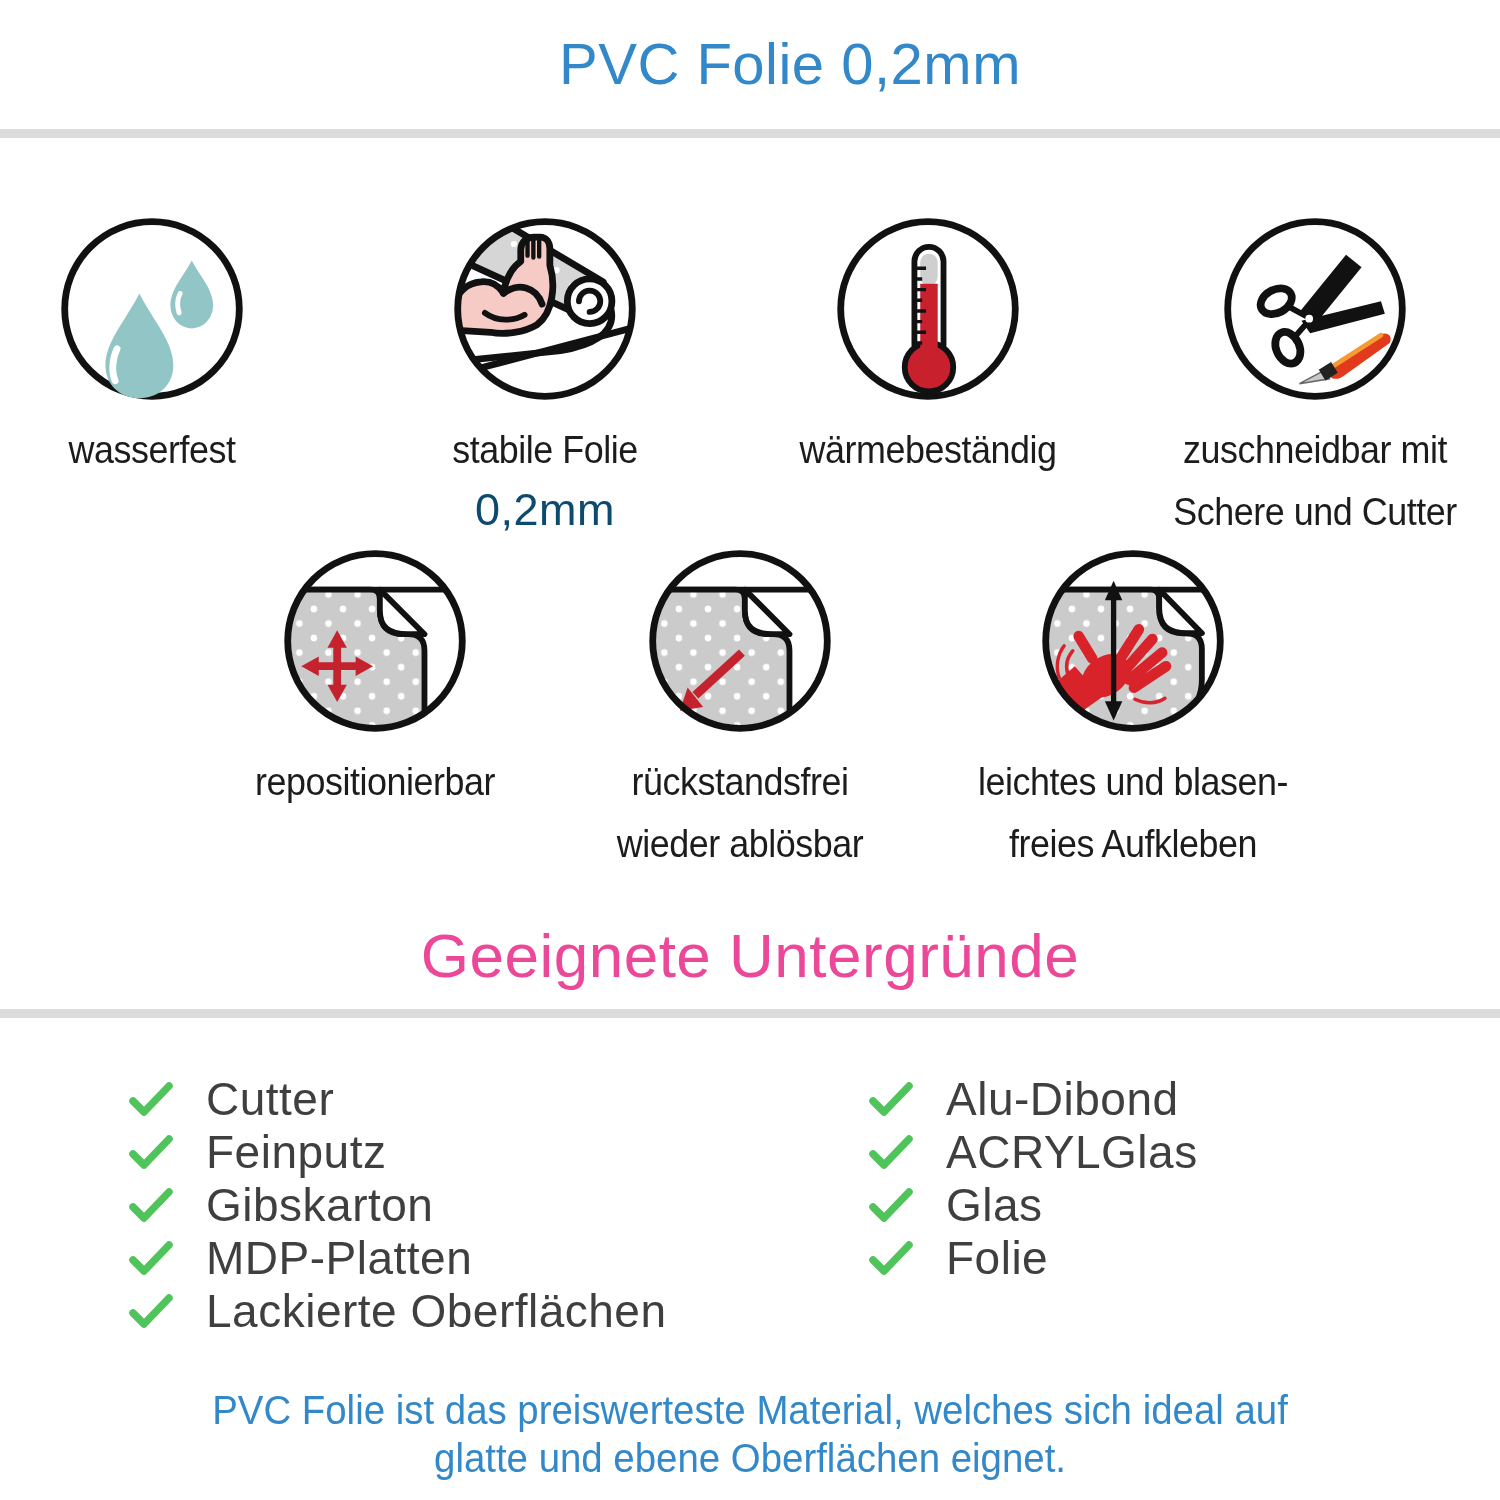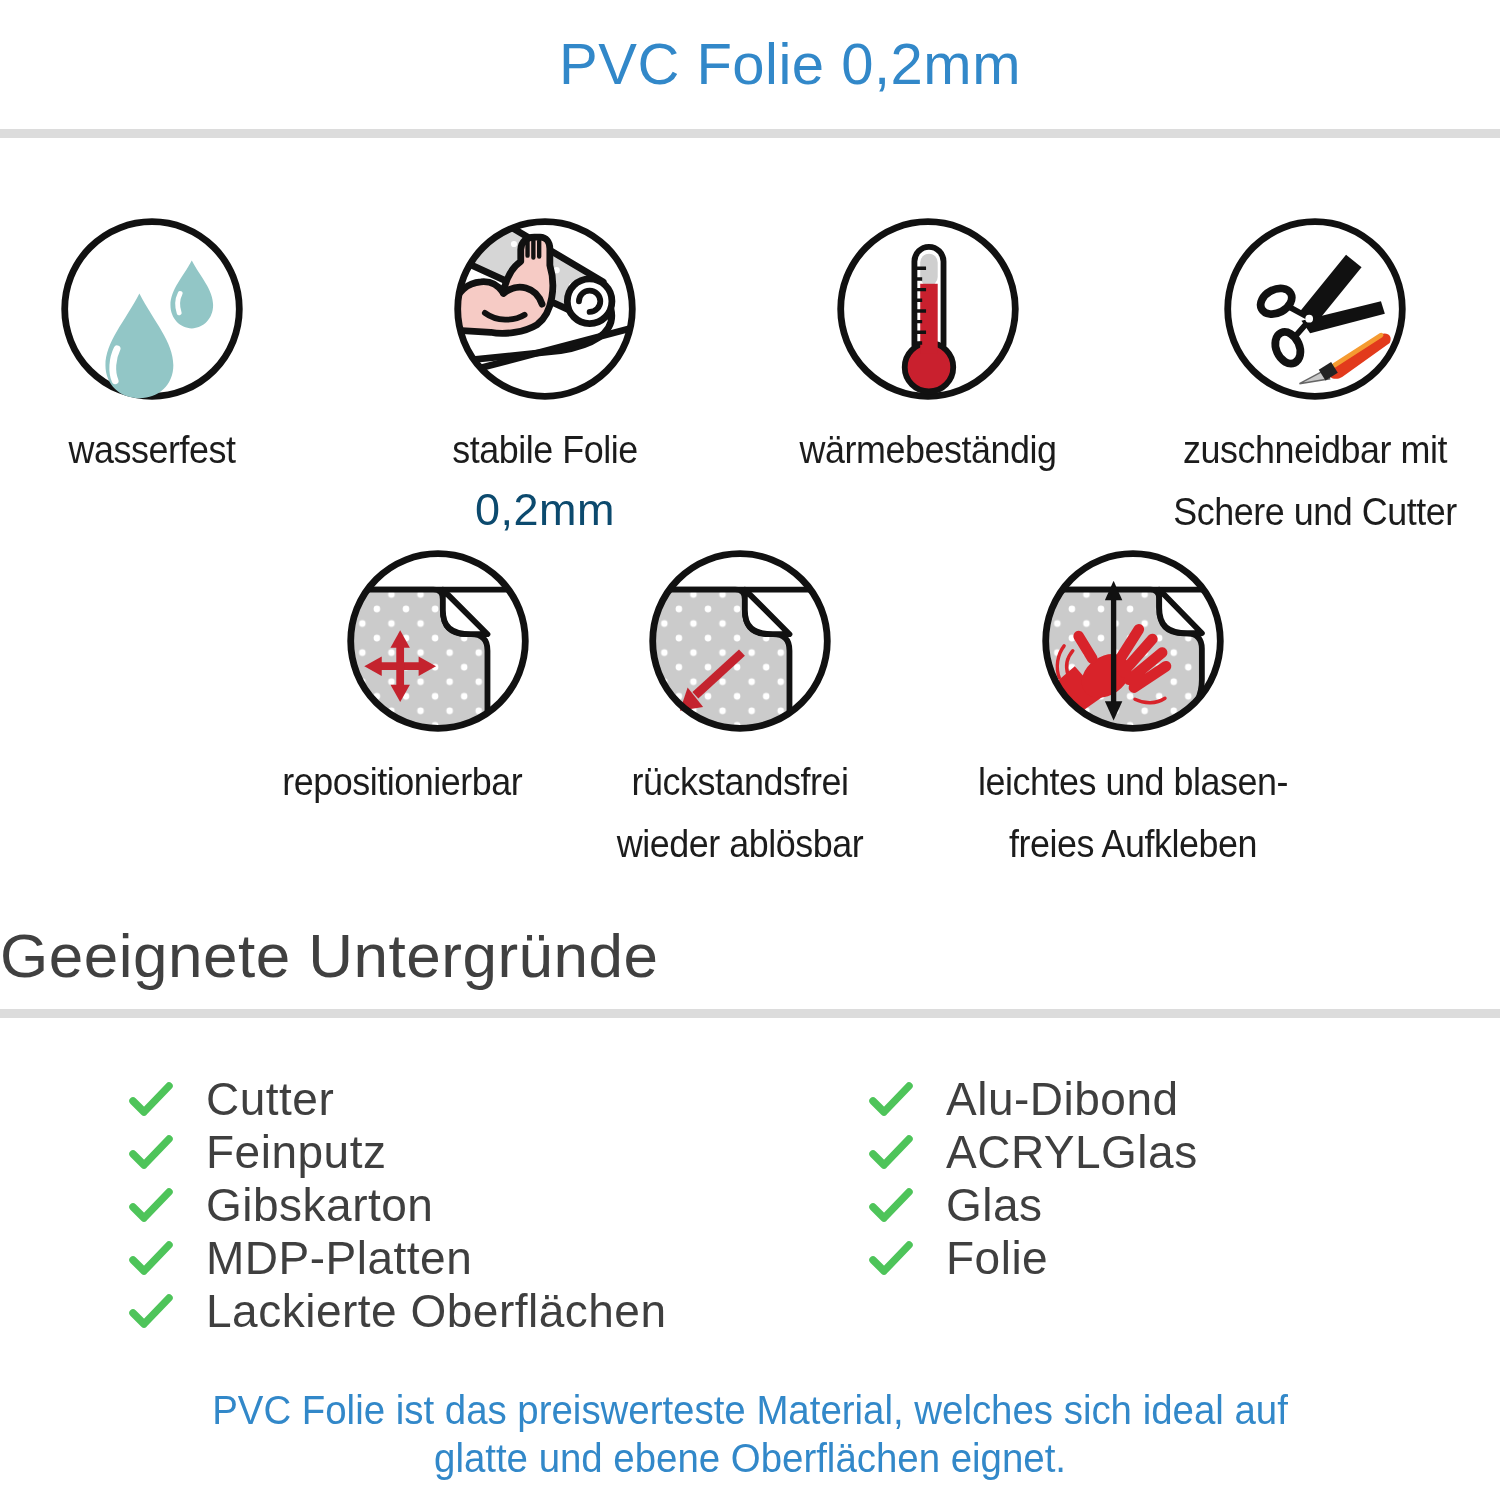--- a/index.html
+++ b/index.html
@@ -21,26 +21,26 @@
     transform:scaleX(.92);transform-origin:center top;letter-spacing:-0.5px;
   }
   .feature .fsub{
     margin-top:12px;font-size:45px;color:#0c4a6e;letter-spacing:0.5px;
   }
   .fsub:empty, .flabel-2:empty{display:none;}
   #feature-0{left:12px;top:212px;width:280px;}
   #feature-1{left:385px;top:212px;width:320px;}
   #feature-2{left:768px;top:212px;width:320px;}
   #feature-3{left:1135px;top:212px;width:360px;}
-  #feature-4{left:215px;top:544px;width:320px;text-align:right;}
+  #feature-4{left:215px;top:544px;width:320px;}
   #feature-5{left:580px;top:544px;width:320px;}
   #feature-6{left:953px;top:544px;width:360px;}
   .heading2{
-    position:absolute;left:0;top:920px;width:1500px;
-    font-size:62px;font-weight:500;color:#404040;letter-spacing:0.5px;
+    position:absolute;left:0;top:920px;width:1500px;text-align:center;
+    font-size:62px;font-weight:500;color:#ec4899;letter-spacing:0.5px;
   }
   .checklist{position:absolute;top:1072px;}
   #checklist-left{left:128px;}
   #checklist-right{left:868px;}
   .check-row{display:flex;align-items:center;height:53px;}
   .check-row .check{flex:0 0 auto;margin-right:32px;display:flex;align-items:center;}
   .check-row .surface-label{
     font-size:46px;color:#3f3f3f;letter-spacing:0.5px;white-space:nowrap;
   }
   .footer{

